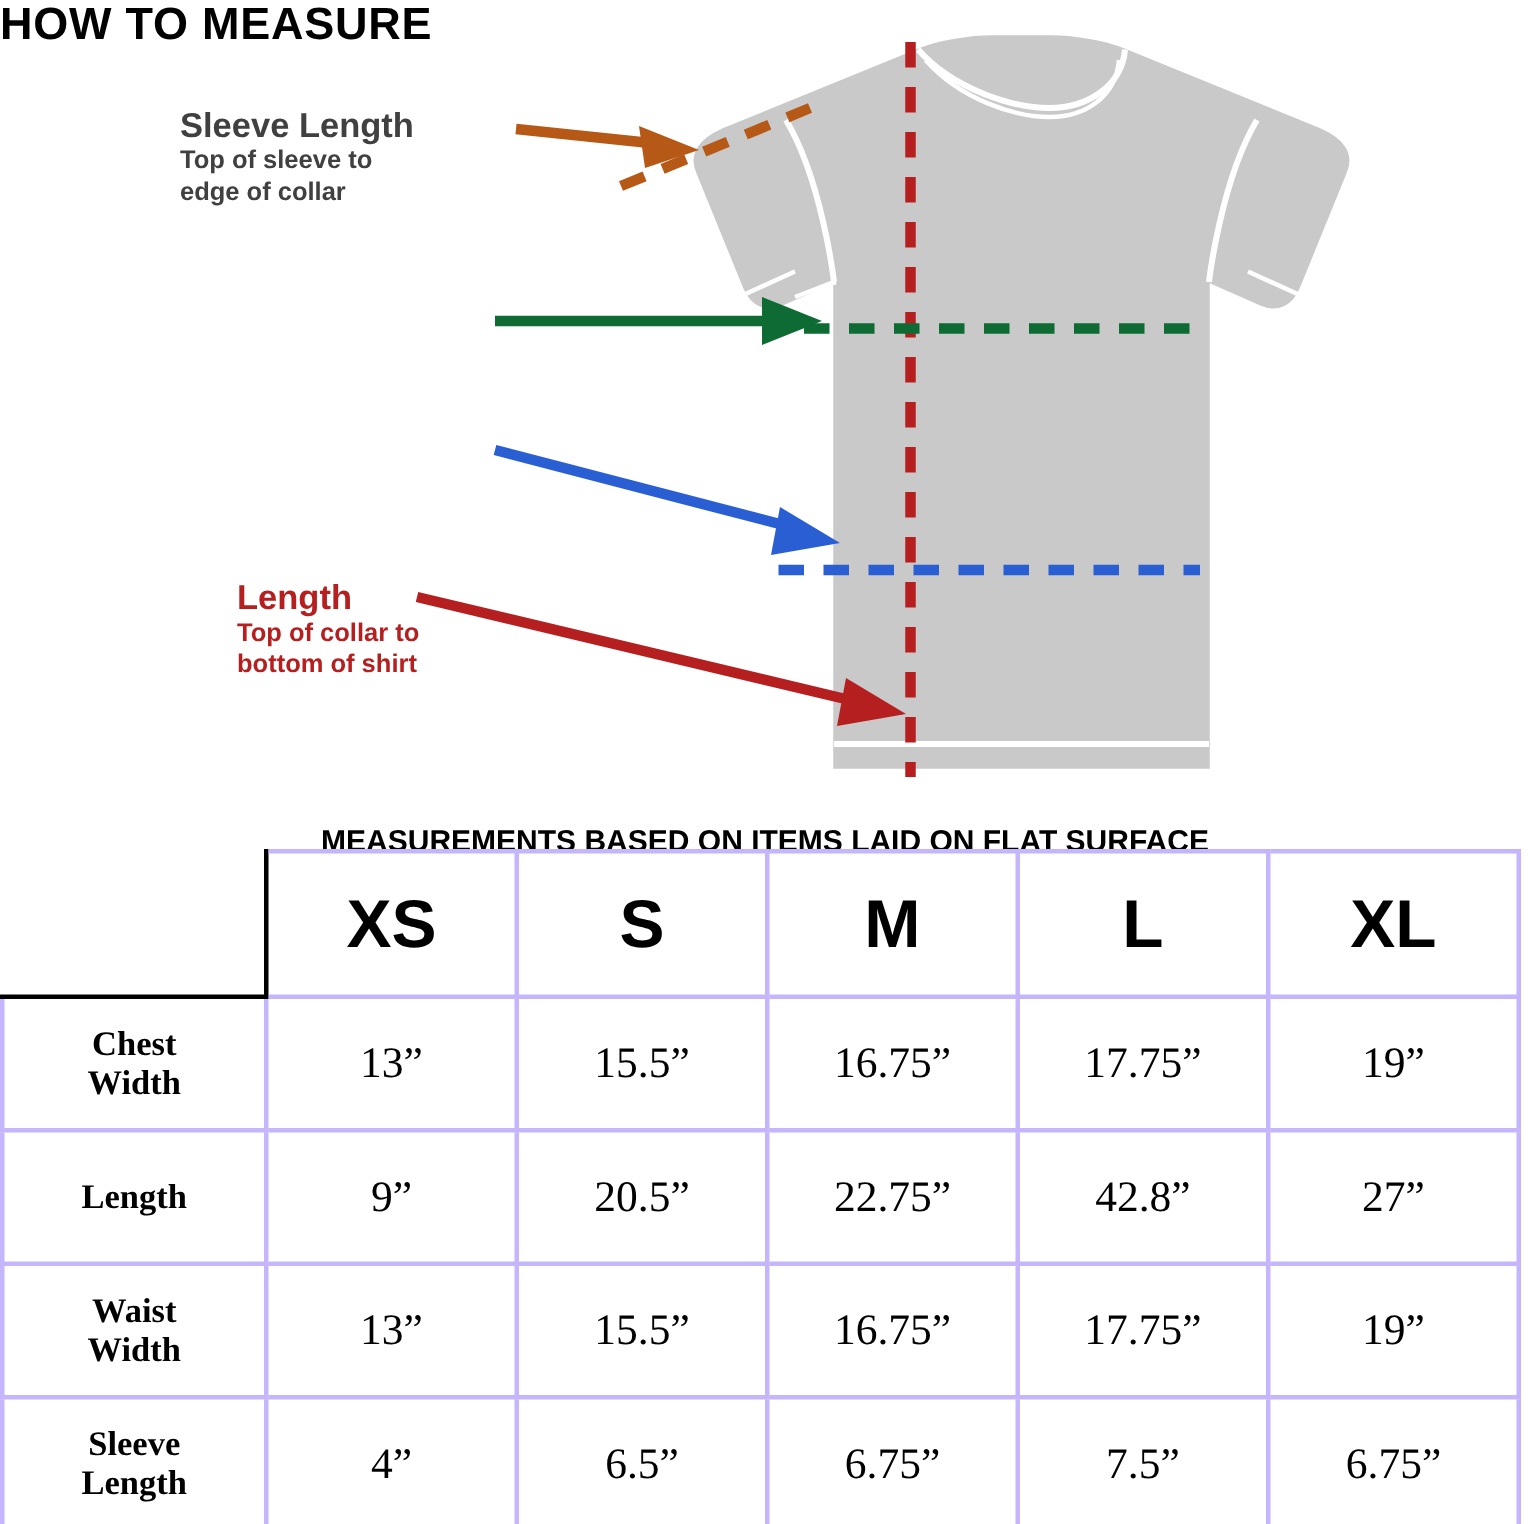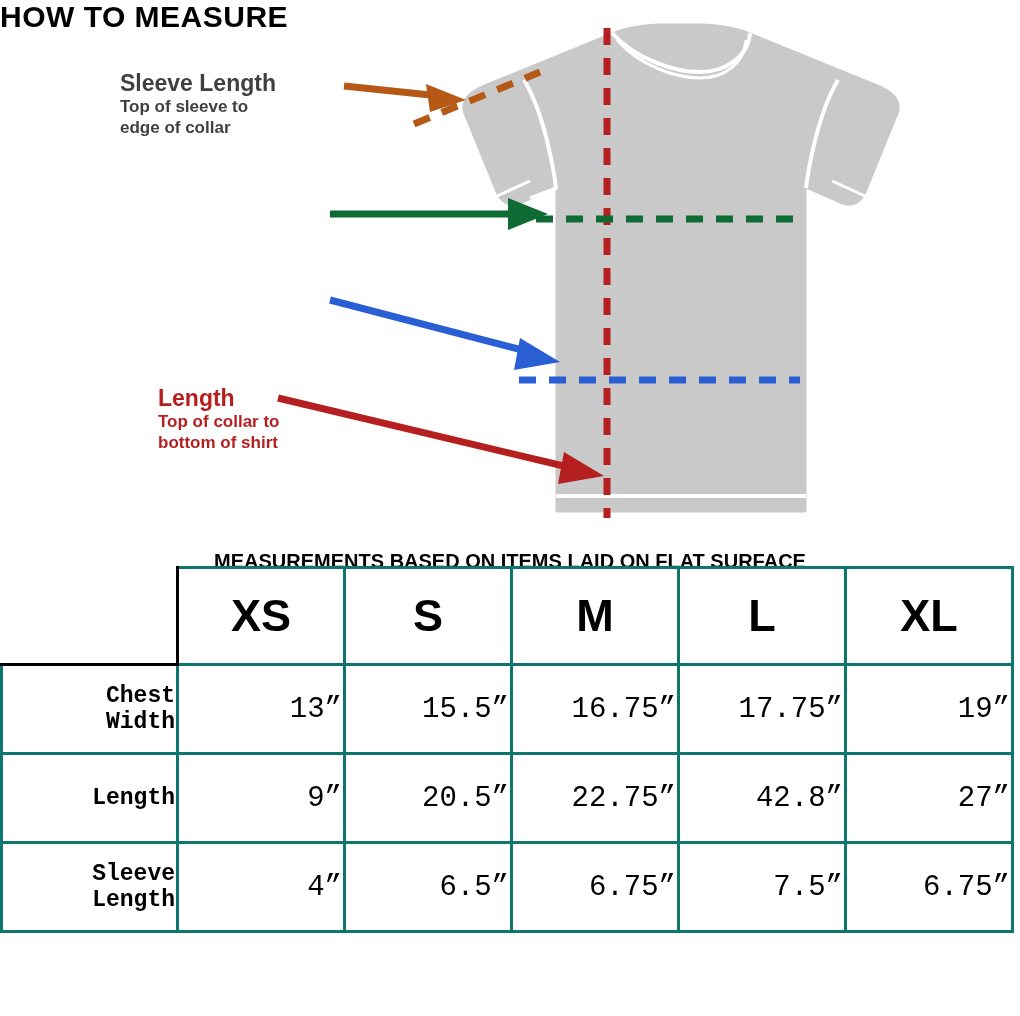--- a/index.html
+++ b/index.html
@@ -81,43 +81,42 @@
   
   .size-table {
     position: absolute;
     top: 566px;
     left: 0px;
     width: 1014px;
     border-collapse: collapse;
     table-layout: fixed;
   }
   .size-table td, .size-table th {
-    border: 3px solid #0f766e;
+    border: 3px solid #c4b5fd;
     text-align: center;
     vertical-align: middle;
     color: #000;
     background: #fff;
   }
   .size-table .corner {
     border-left: none;
     border-top: none;
     border-color: #fff #000 #000 #fff;
   }
   .size-table thead th {
     height: 92px;
     font-size: 45px;
     font-weight: bold;
     font-family: "Liberation Sans", sans-serif;
   }
   .size-table thead th.corner { border-top: none; }
   .size-table tbody td {
     height: 84px;
     font-size: 29px;
-    font-family: Liberation Mono, monospace;
-    text-align: right;
+    font-family: Liberation Serif, serif;
   }
   .size-table tbody td.rowhead {
     font-size: 23px;
     font-weight: bold;
     line-height: 26px;
   }
   .col-label { width: 175px; }
   .col-size  { width: 166px; }
 </style>
 </head>
@@ -252,20 +251,31 @@
         <div>Length</div>
       </td>
       <td>9”</td>
       <td>20.5”</td>
       <td>22.75”</td>
       <td>42.8”</td>
       <td>27”</td>
     </tr>
     <tr>
       <td class="rowhead">
+        <div>Waist</div>
+        <div>Width</div>
+      </td>
+      <td>13”</td>
+      <td>15.5”</td>
+      <td>16.75”</td>
+      <td>17.75”</td>
+      <td>19”</td>
+    </tr>
+    <tr>
+      <td class="rowhead">
         <div>Sleeve</div>
         <div>Length</div>
       </td>
       <td>4”</td>
       <td>6.5”</td>
       <td>6.75”</td>
       <td>7.5”</td>
       <td>6.75”</td>
     </tr>
   </tbody>

